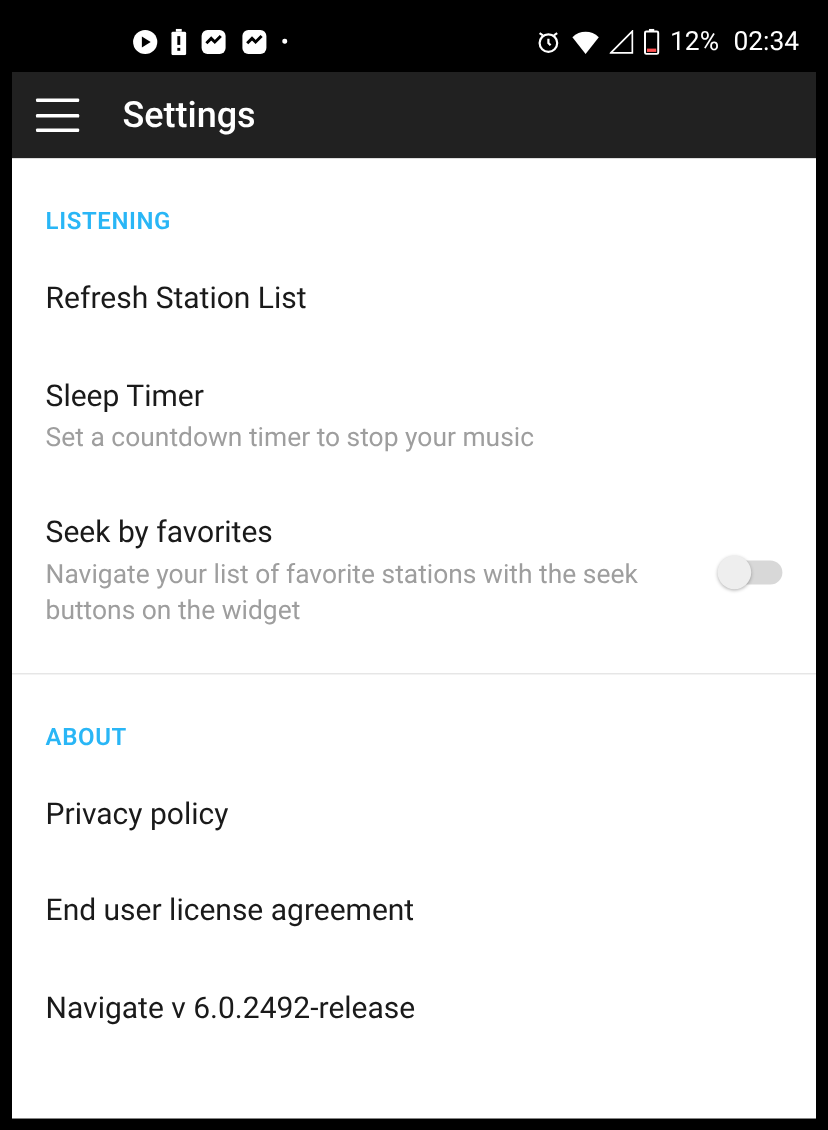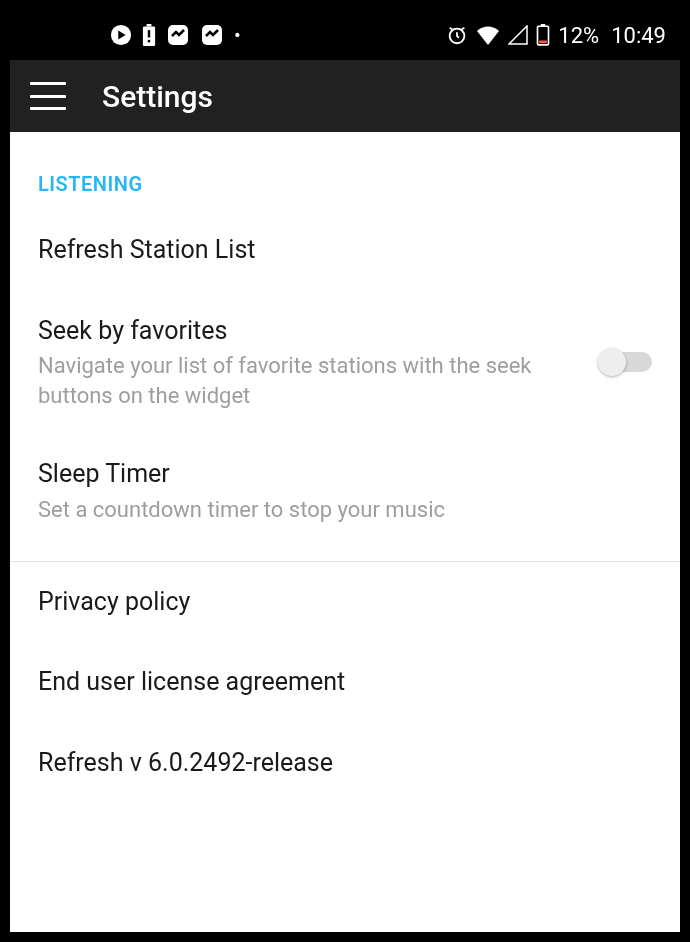--- a/index.html
+++ b/index.html
@@ -202,21 +202,21 @@
             </svg>
         </span>
         <span class="notif-icon">
           <svg width="14" height="22" viewBox="0 0 12 20">
               <rect x="1" y="2" width="10" height="17" rx="1" fill="none" stroke="#fff" stroke-width="1.5"></rect>
               <rect x="4" y="0" width="4" height="2" fill="#fff"></rect>
               <rect x="2.5" y="15" width="7" height="2.5" fill="#ff5252"></rect>
             </svg>
         </span>
         <span class="status-text">12%</span>
-        <span class="status-text" style="margin-left:4px;">10:49</span>
+        <span class="status-text" style="margin-left:4px;">02:34</span>
       </div>
     </div>
 
     <div class="app-bar">
       <div class="hamburger">
         <span></span>
           <span></span>
           <span></span>
       </div>
       <div class="app-title">Settings</div>
@@ -227,49 +227,50 @@
       <div class="section-header">LISTENING</div>
 
       <div class="setting-item">
         <div class="setting-text">
           <div class="setting-title">Refresh Station List</div>
         </div>
       </div>
 
       <div class="setting-item">
         <div class="setting-text">
+          <div class="setting-title">Sleep Timer</div>
+          <div class="setting-subtitle">Set a countdown timer to stop your music</div>
+        </div>
+      </div>
+
+      <div class="setting-item">
+        <div class="setting-text">
           <div class="setting-title">Seek by favorites</div>
           <div class="setting-subtitle">Navigate your list of favorite stations with the seek buttons on the widget</div>
         </div>
         <div class="toggle"></div>
       </div>
 
-      <div class="setting-item">
-        <div class="setting-text">
-          <div class="setting-title">Sleep Timer</div>
-          <div class="setting-subtitle">Set a countdown timer to stop your music</div>
-        </div>
-      </div>
-
       <div class="divider"></div>
 
+      <div class="section-header">ABOUT</div>
 
       <div class="setting-item">
         <div class="setting-text">
           <div class="setting-title">Privacy policy</div>
         </div>
       </div>
 
       <div class="setting-item">
         <div class="setting-text">
           <div class="setting-title">End user license agreement</div>
         </div>
       </div>
 
       <div class="setting-item">
         <div class="setting-text">
-          <div class="setting-title">Refresh v 6.0.2492-release</div>
+          <div class="setting-title">Navigate v 6.0.2492-release</div>
         </div>
       </div>
 
     </div>
   </div>
 </div>
 
 </body></html>

